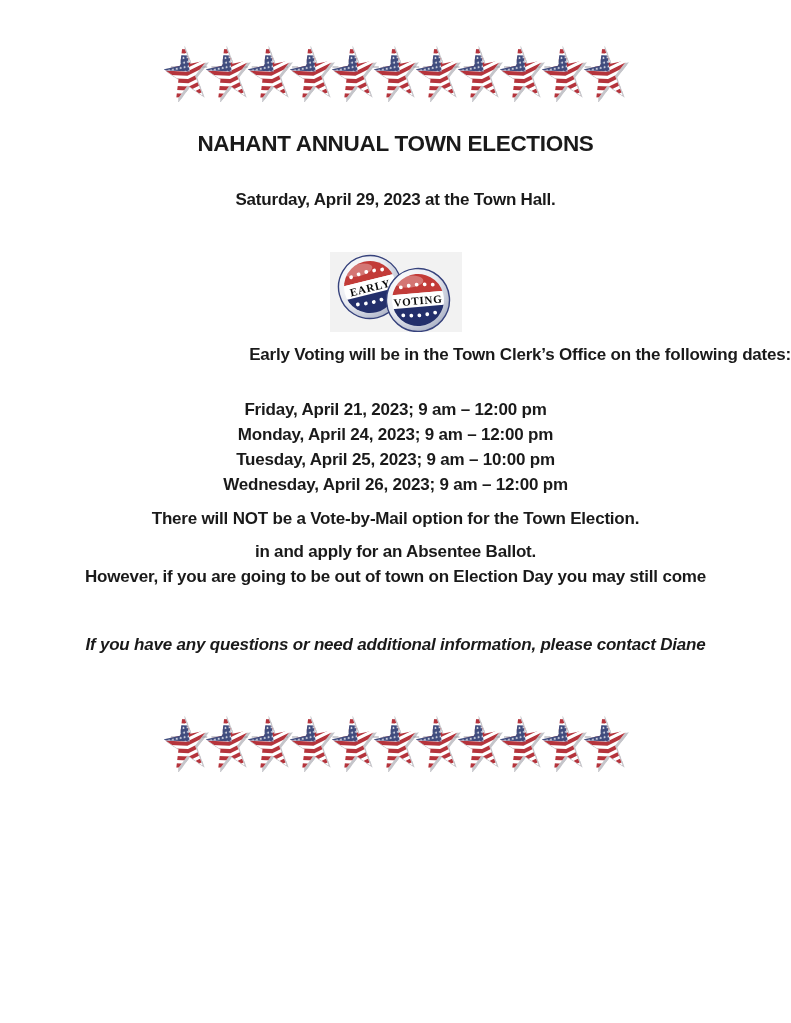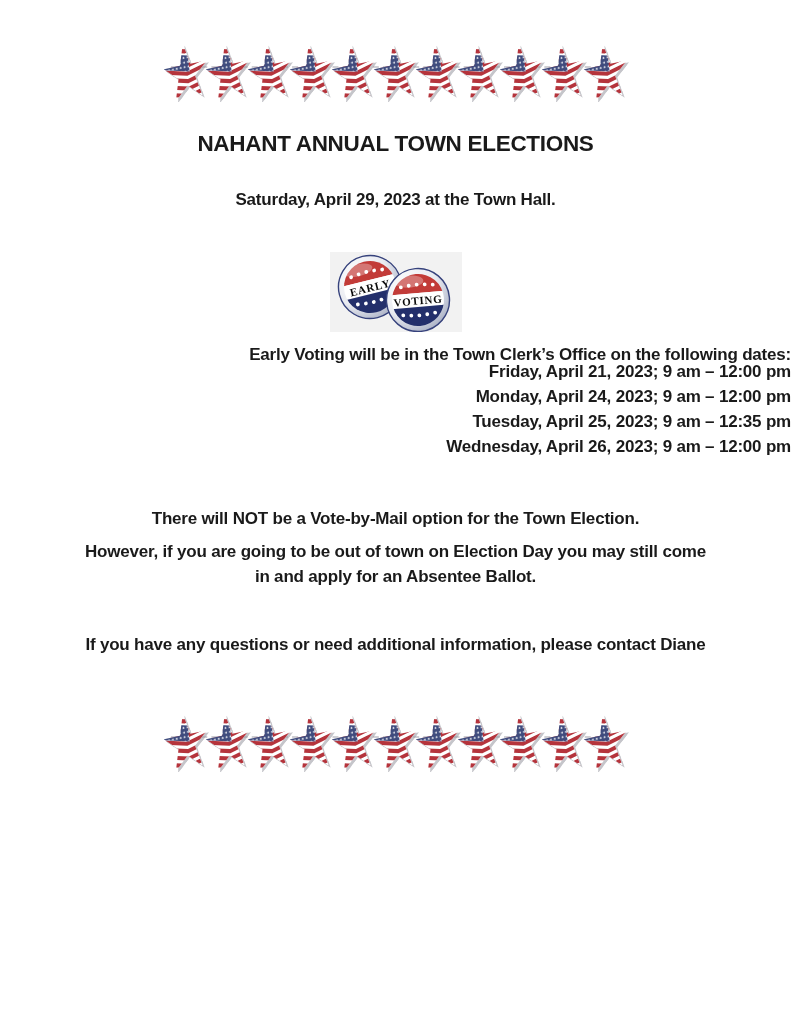--- a/index.html
+++ b/index.html
@@ -50,24 +50,24 @@
     text-align:center;
     font-size:22.5px;
     letter-spacing:-0.3px;
     line-height:28px;
     margin:0;
     top:130px;
   }
   .event-date{top:170px;margin-top:17px;}
   .polls{top:200px;}
   .ev-intro{top:342px;text-align:right;}
-  .dates{top:359px;text-align:right;}
+  .dates{top:397px;}
   .no-mail{top:506px;text-align:center;}
   .absentee{top:539px;}
-  .contact{top:632px;}
+  .contact{top:632px;font-style:italic;}
   
   .badge{
     position:absolute;
     top:252px;left:50%;
     transform:translateX(-50%);
   }
   .btn-text{
     font-family:"Liberation Serif",serif;
     font-weight:bold;
     font-size:11px;
@@ -446,29 +446,29 @@
         <text x="0" y="4.5" class="btn-text">VOTING</text>
       </g>
     </svg>
   </div>
 
   <div class="line ev-intro">Early Voting will be in the Town Clerk’s Office on the following dates:</div>
 
   <div class="block dates">
       <div>Friday, April 21, 2023; 9 am – 12:00 pm</div>
       <div>Monday, April 24, 2023; 9 am – 12:00 pm</div>
-      <div>Tuesday, April 25, 2023; 9 am – 12:35 pm</div>
+      <div>Tuesday, April 25, 2023; 9 am – 10:00 pm</div>
       <div>Wednesday, April 26, 2023; 9 am – 12:00 pm</div>
     </div>
 
   <div class="line no-mail">There will NOT be a Vote-by-Mail option for the Town Election.</div>
 
   <div class="block absentee">
+      <div>in and apply for an Absentee Ballot.</div>
       <div>However, if you are going to be out of town on Election Day you may still come</div>
-      <div>in and apply for an Absentee Ballot.</div>
     </div>
 
   <div class="block contact">
       <div>If you have any questions or need additional information, please contact Diane</div>
     </div>
 
   <div class="star-row bottom">
       <span class="star">
     <svg viewBox="0 0 100 100" preserveAspectRatio="none" aria-hidden="true">
       <defs>

